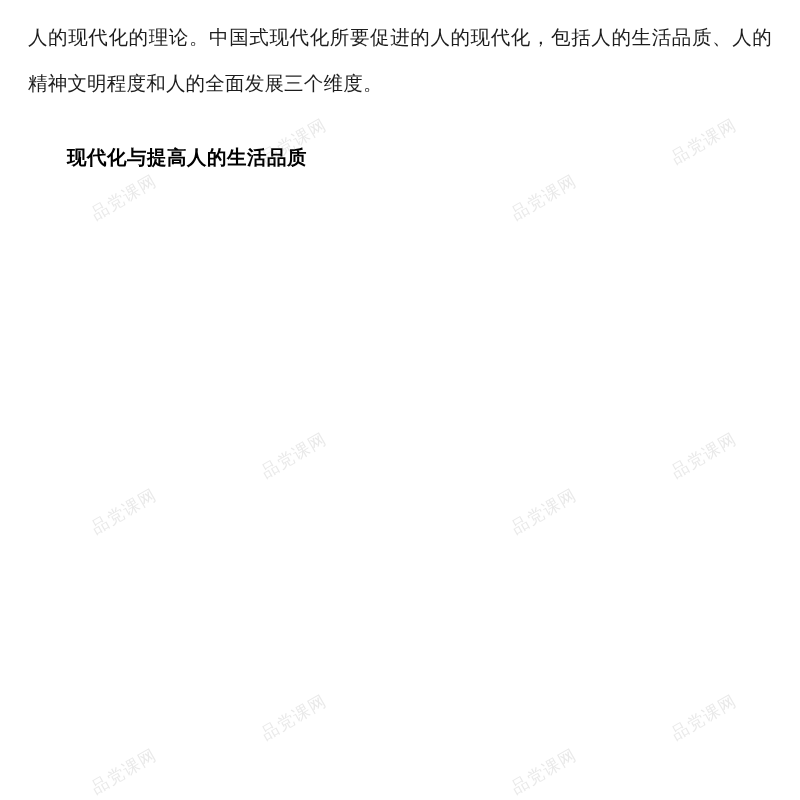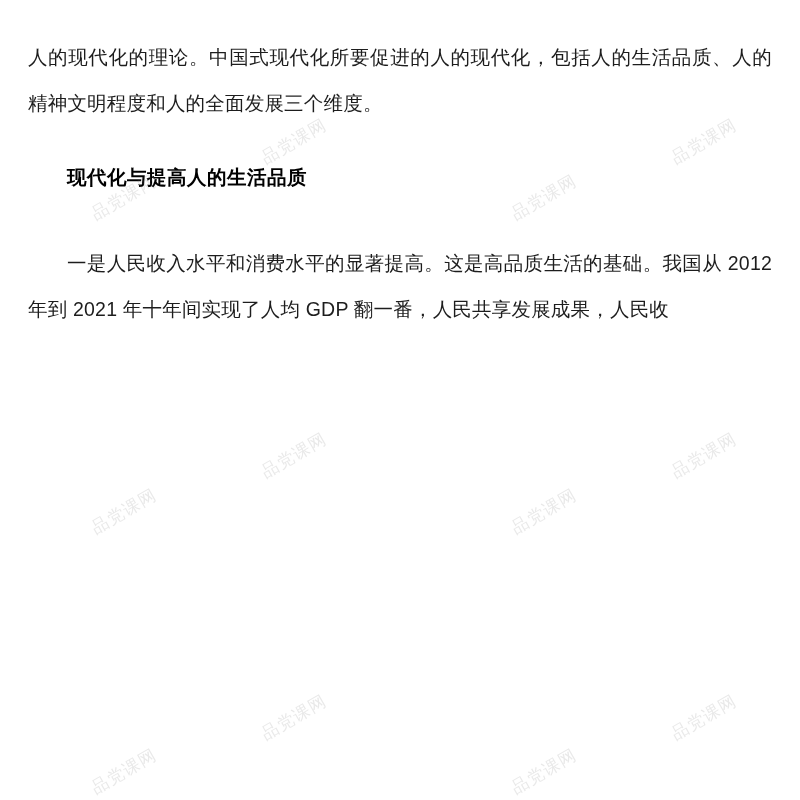--- a/index.html
+++ b/index.html
@@ -12,21 +12,21 @@
     background: #ffffff;
     font-family: "Liberation Sans", sans-serif;
     color: #1a1a1a;
     overflow: hidden;
     position: relative;
   }
 
   .page {
     position: absolute;
     inset: 0;
-    padding: 34px 28px 0 28px;
+    padding: 14px 28px 0 28px;
     box-sizing: border-box;
   }
 
   .para {
     font-size: 19.5px;
     line-height: 46px;
     text-align: justify;
     text-justify: inter-ideograph;
     letter-spacing: 0.2px;
     margin: 0 0 0 0;
@@ -80,21 +80,20 @@
 
   <div class="gap-lg"></div>
 
   <h2 class="heading">现代化与提高人的生活品质</h2>
 
   <div class="gap-md"></div>
 
 
   <div class="gap-sm"></div>
 
-  <p class="para indent">一是人民收入水平和消费水平的显著提高。这是高品质生活的基础。我国从 2012 年到 2021 年十年间实现了人均 GDP 翻一番，人民共享发展成果，人民收</p>
 
 </div>
 
 <div class="watermark-layer">
     <span class="wm" style="left: 88px; top: 186px;">品党课网</span>
     <span class="wm" style="left: 258px; top: 130px;">品党课网</span>
     <span class="wm" style="left: 508px; top: 186px;">品党课网</span>
     <span class="wm" style="left: 668px; top: 130px;">品党课网</span>
     <span class="wm" style="left: 88px; top: 500px;">品党课网</span>
     <span class="wm" style="left: 258px; top: 444px;">品党课网</span>

